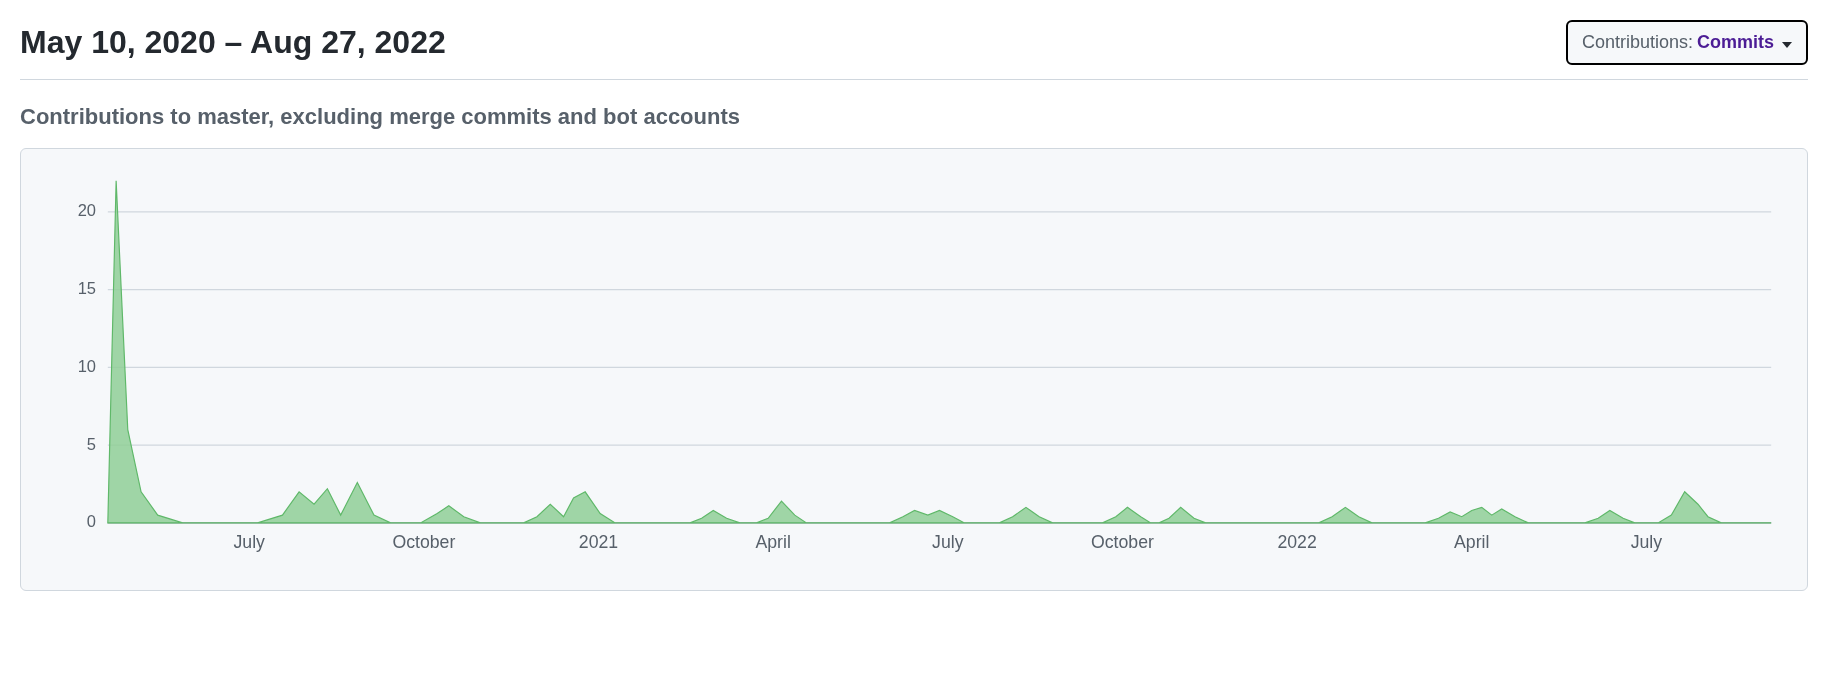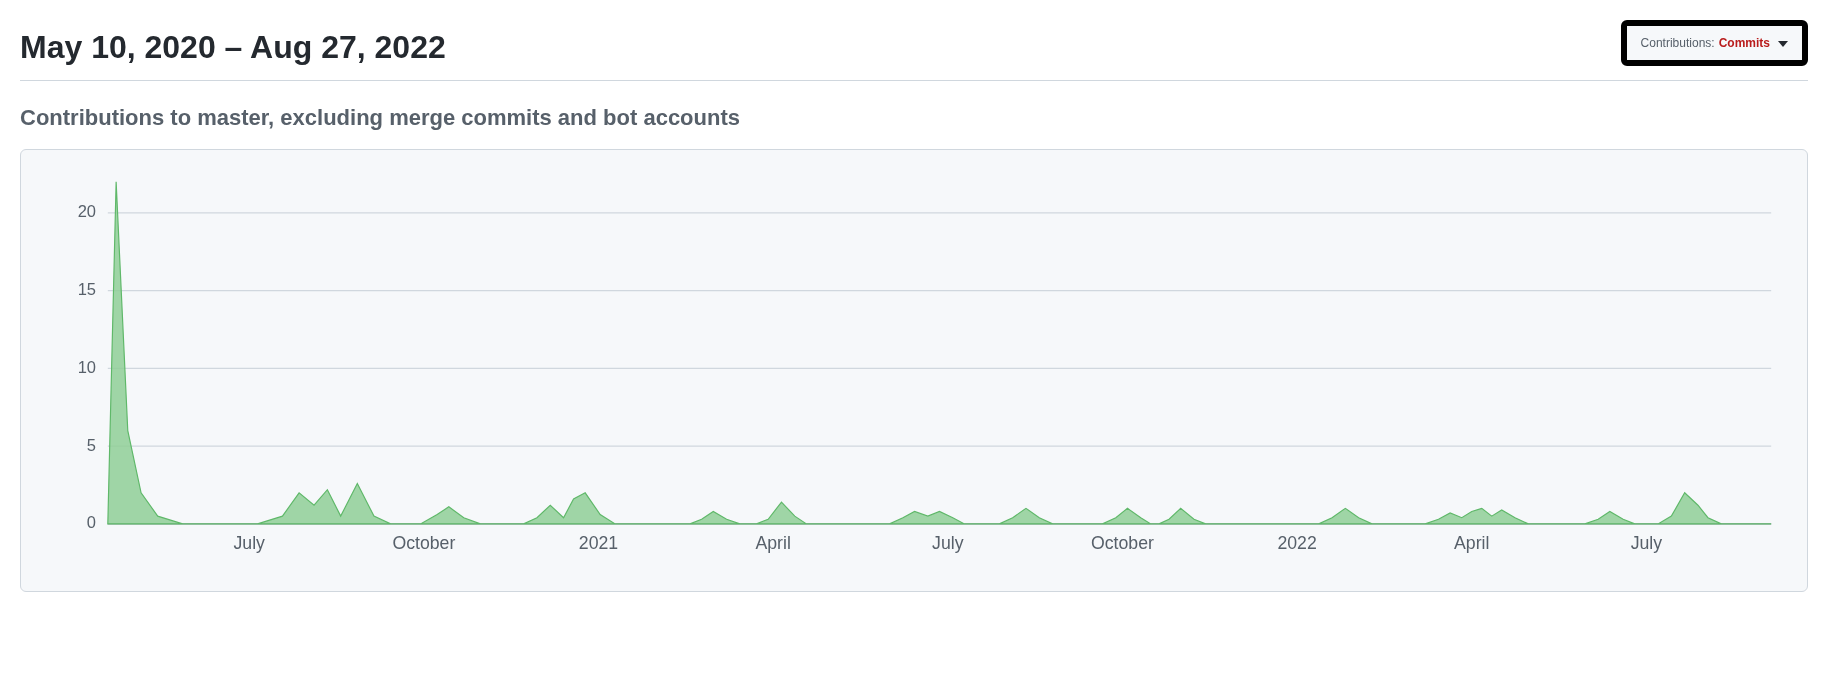--- a/index.html
+++ b/index.html
@@ -5,46 +5,46 @@
   * { box-sizing: border-box; }
   body {
     margin: 0;
     padding: 20px;
     font-family: -apple-system, BlinkMacSystemFont, "Segoe UI", Helvetica, Arial, sans-serif;
     color: #24292f;
     background: #ffffff;
   }
   .header-row {
     display: flex;
-    align-items: flex-end;
+    align-items: center;
     justify-content: space-between;
     padding-bottom: 14px;
     border-bottom: 1px solid #d0d7de;
     gap: 37px;
   }
   .date-range {
     font-size: 32px;
     font-weight: 600;
     color: #24292f;
     margin: 0;
   }
   .dropdown {
     display: inline-flex;
     align-items: center;
     gap: 4px;
     padding: 10px 14px;
-    font-size: 12px;
+    font-size: 18px;
     color: #24292f;
     background: #f6f8fa;
-    border: 6px solid #000000;
+    border: 2px solid #000000;
     border-radius: 6px;
     cursor: pointer;
   }
   .dropdown .label { color: #57606a; font-weight: 400; }
-  .dropdown .value { color: #b91c1c; font-weight: 600; }
+  .dropdown .value { color: #4c1d95; font-weight: 600; }
   .dropdown .caret { margin-left: 4px; }
   .subtitle {
     margin: 24px 0 18px 0;
     color: #57606a;
     font-size: 22px;
     font-weight: 700;
   }
   .chart-panel {
     border: 1px solid #d0d7de;
     border-radius: 6px;

